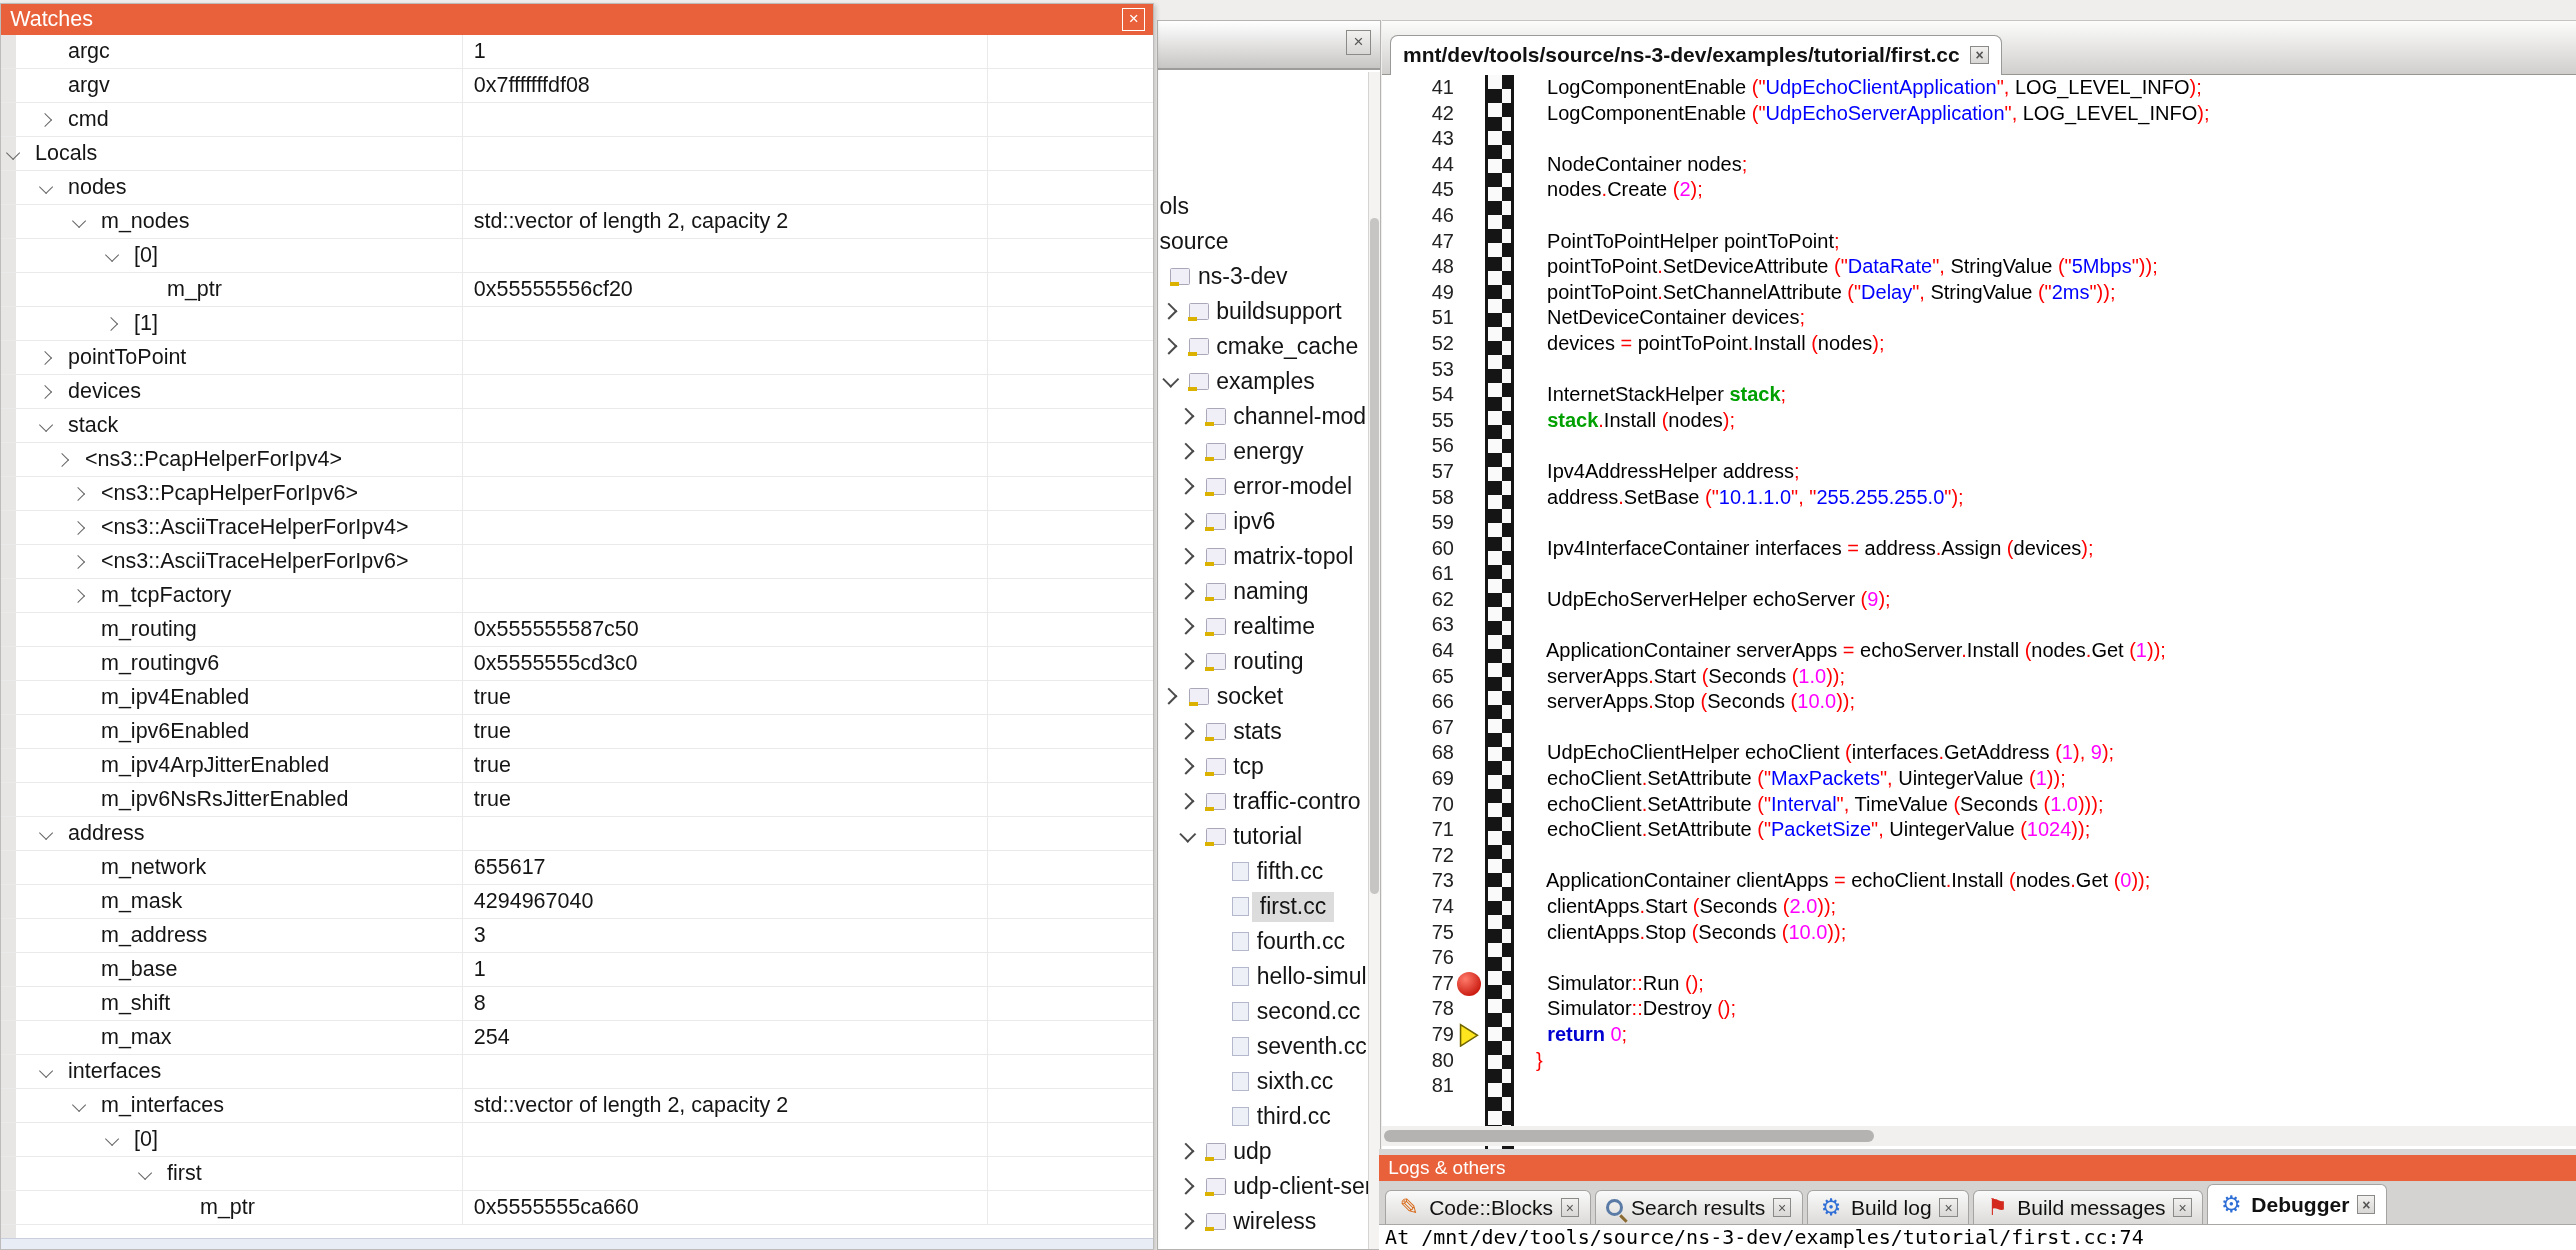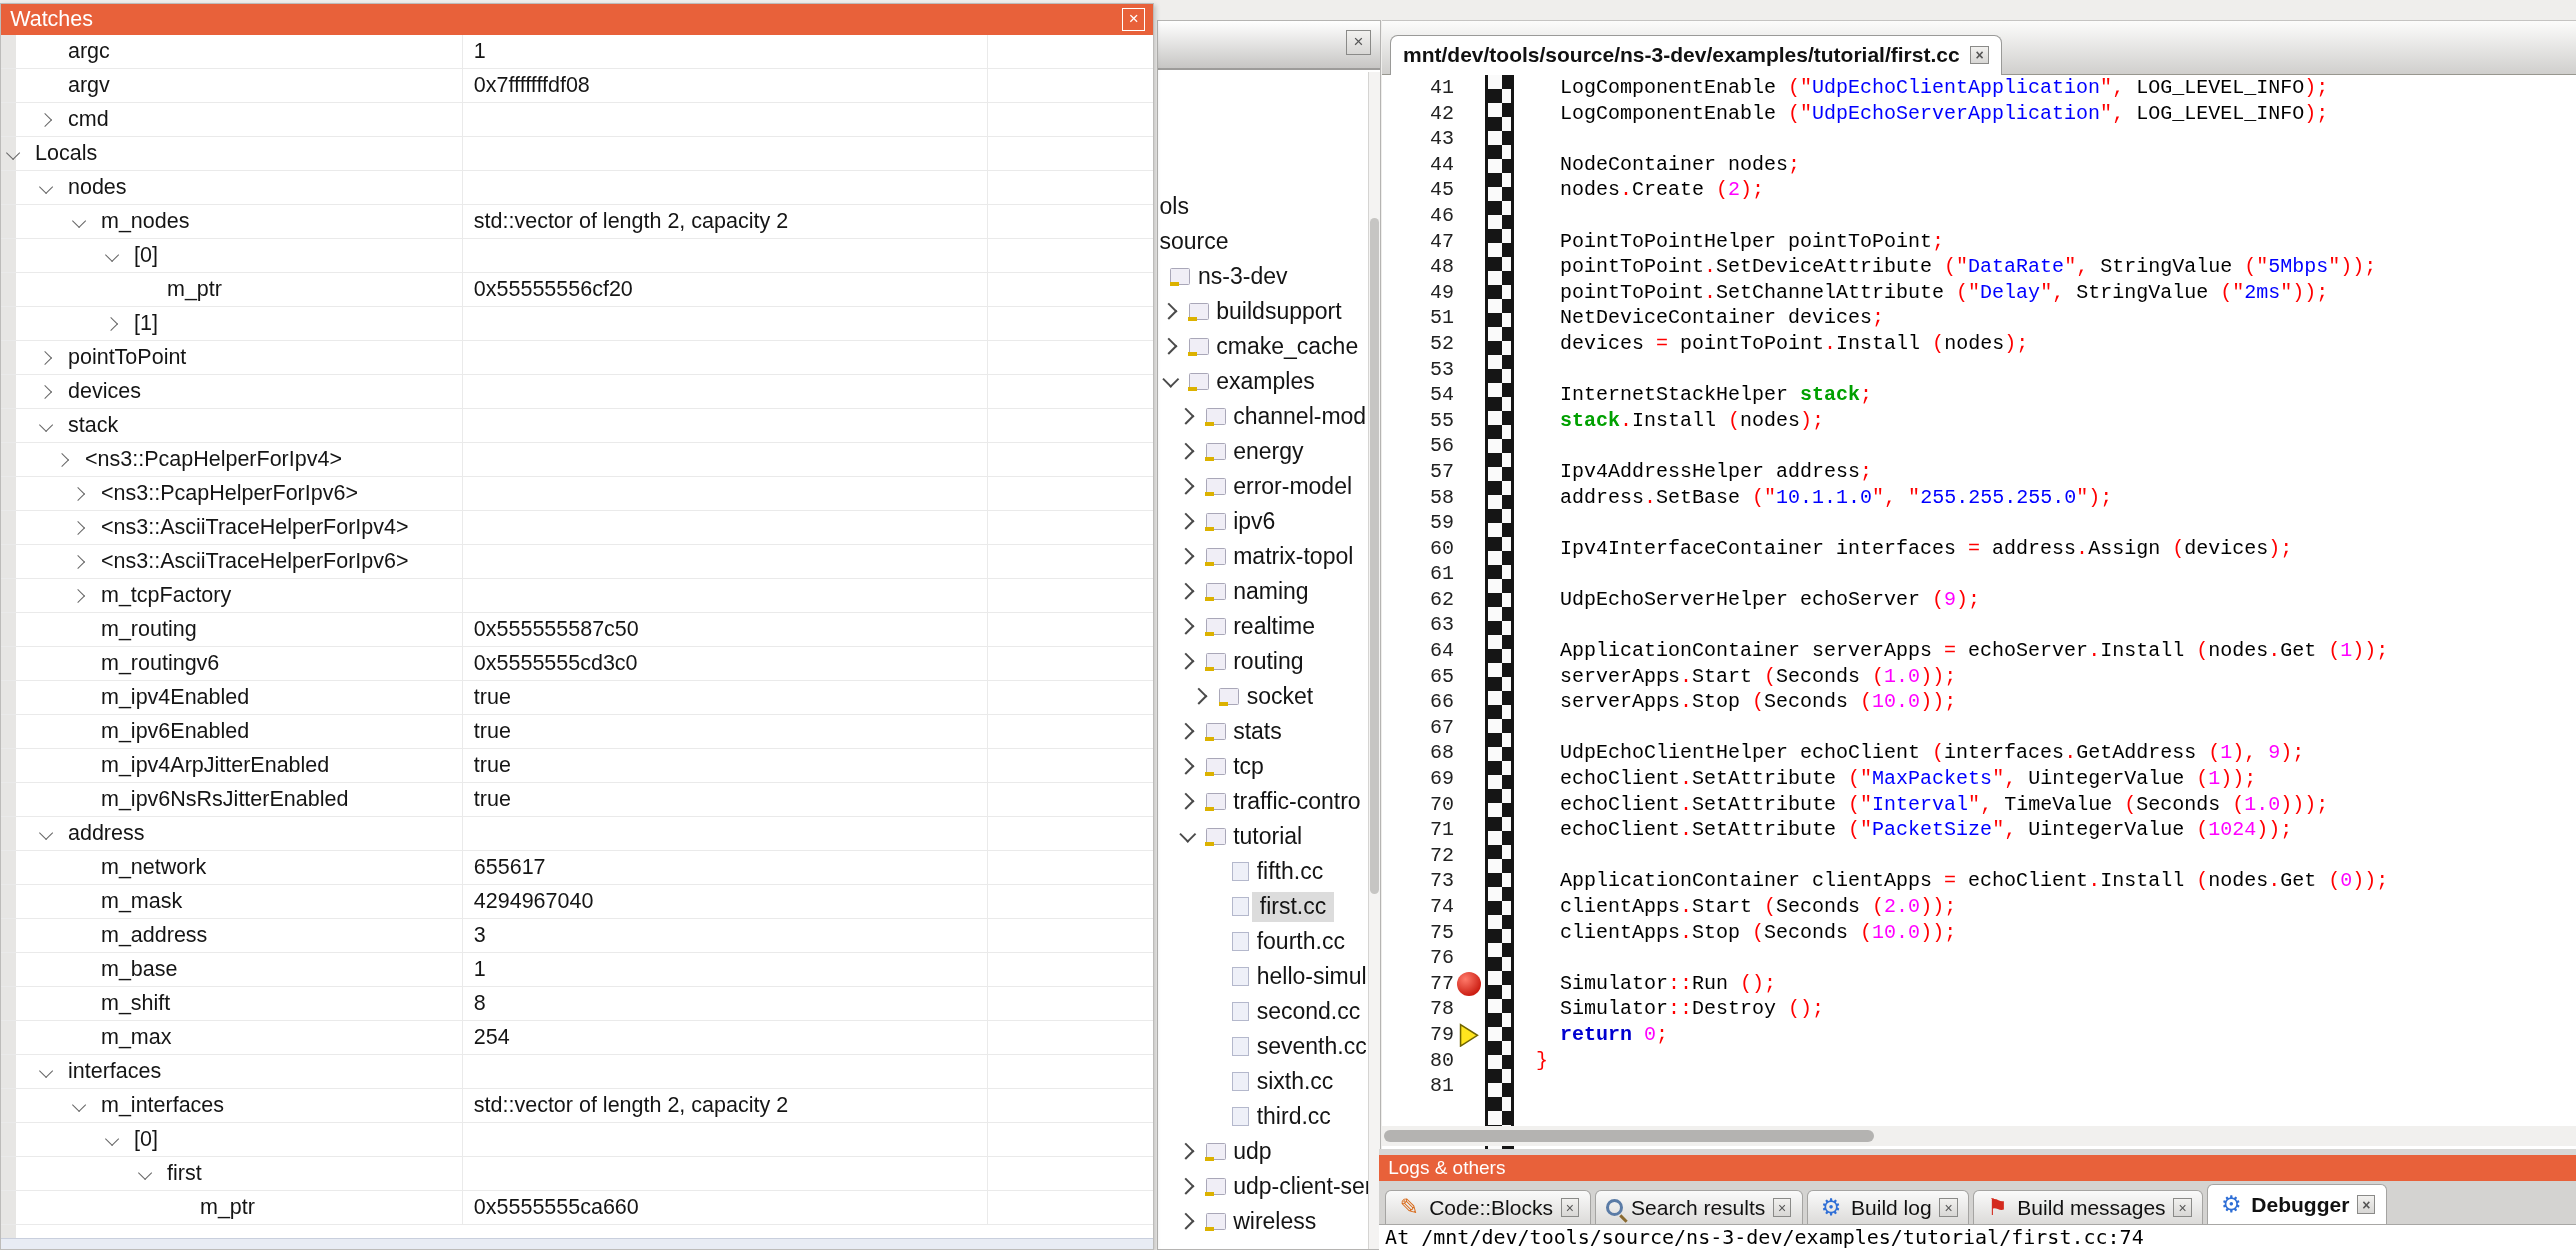--- a/index.html
+++ b/index.html
@@ -23,21 +23,21 @@
   .ic-file { width:17px; height:18.4px; background:#eef0f8; border:1.5px solid #b4b8cc; flex-shrink:0; margin-right:7.7px; }
   .tlabel.sel { background:#dcdcdc; padding:1.5px 7.7px; margin-left:-4.6px; }
   .tree-scroll { position:absolute; right:0; top:0; bottom:0; width:12.3px; background:#f4f3f2; border-left:0.8px solid #d5d4d2; }
   .tree-scroll .thumb { position:absolute; left:1.5px; top:146px; width:8.4px; height:676px; background:#c6c5c3; border-radius:4.6px; }
 
   
   #editor { position:absolute; left:1382px; top:20px; width:1194px; height:1129px; background:#fff; border-top:0.8px solid #c5c4c2; }
   .tabbar { height:54px; background:linear-gradient(#fcfcfb,#d0cfcd); border-bottom:1.5px solid #98978f; position:relative; }
   .etab { position:absolute; left:7.7px; bottom:-1.5px; height:41px; background:#fff; border:1.5px solid #9a9a98; border-bottom:1.5px solid #fff; border-radius:7.7px 7.7px 0 0; display:flex; align-items:center; gap:10.8px; padding:0 12.3px; font-weight:bold; font-size:21px; color:#111; }
   .code-area { position:absolute; top:54px; left:0; right:0; bottom:24.6px; background:#fff; overflow:hidden; }
-  .cl { position:relative; height:25.6px; line-height:25.6px; white-space:pre; font-family:Liberation Mono, monospace; font-size:20px; color:#000; }
+  .cl { position:relative; height:25.6px; line-height:25.6px; white-space:pre; font-family:Liberation Sans, sans-serif; font-size:20px; color:#000; }
   .lnum { position:absolute; left:23px; width:49px; text-align:right; color:#222; }
   .ltext { position:absolute; left:154px; top:0; }
   .c-r { color:#ff0000; } .c-s { color:#0000ff; } .c-n { color:#ff00ff; }
   .c-k { color:#0000d0; font-weight:bold; } .c-g { color:#00a000; font-weight:bold; }
   .bp { position:absolute; left:75px; top:0.8px; width:24px; height:24px; border-radius:50%; background:radial-gradient(circle at 35% 30%, #ff7a6a, #cc1f14 72%); }
   .exec { position:absolute; left:77px; top:0.8px; }
   .gutter-checker { position:absolute; left:103px; top:54px; bottom:0; width:29px;
     background:repeating-conic-gradient(#151515 0% 25%, #fafafa 0% 50%); background-size:28px 28px;
     border-left:3.1px solid #151515; border-right:3.1px solid #151515; }
   .hscroll { position:absolute; left:0; right:0; bottom:3.1px; height:20px; background:#f1f0ee; }
@@ -168,21 +168,21 @@
             <span class="ic-folder"></span>
             <span class="tlabel">realtime</span>
           </div>
           <div class="trow" style="padding-left: 21.5px;">
             <span class="tslot">
               <span class="tchev r"></span>
             </span>
             <span class="ic-folder"></span>
             <span class="tlabel">routing</span>
           </div>
-          <div class="trow" style="padding-left: 35px;">
+          <div class="trow" style="padding-left: 5px;">
             <span class="tslot">
               <span class="tchev r"></span>
             </span>
             <span class="ic-folder"></span>
             <span class="tlabel">socket</span>
           </div>
           <div class="trow" style="padding-left: 21.5px;">
             <span class="tslot">
               <span class="tchev r"></span>
             </span>

